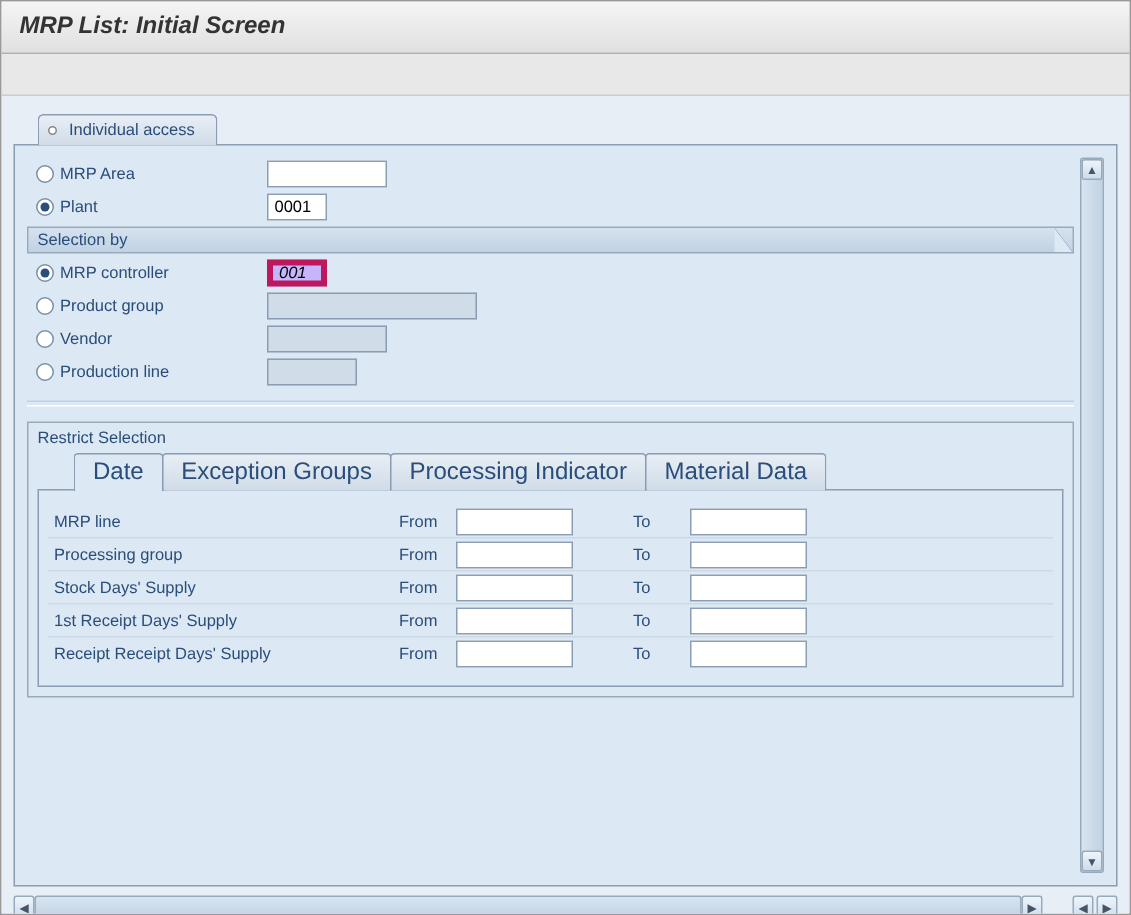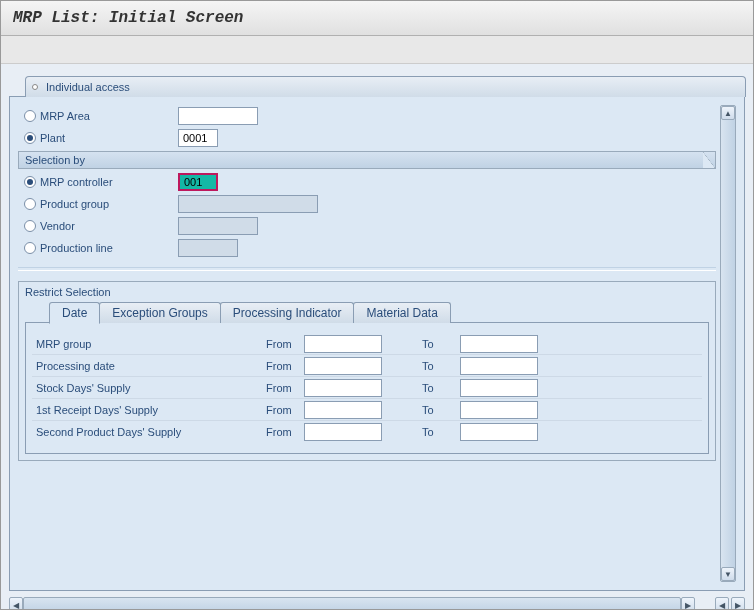--- a/index.html
+++ b/index.html
@@ -6,42 +6,40 @@
     body { background: #f5f5f5; width: 754px; height: 610px; overflow: hidden; border: 1px solid #999; }
     
     .title-bar {
       background: linear-gradient(to bottom, #f5f5f5, #e0e0e0);
       border-bottom: 1px solid #b0b0b0;
       padding: 8px 12px;
       font-weight: bold;
       font-style: italic;
       font-size: 16px;
       color: #333;
-      font-family: Liberation Mono, monospace;
     }
     
     .toolbar {
       background: #e8e8e8;
       height: 28px;
       border-bottom: 1px solid #ccc;
     }
     
     .content-area {
       background: #e8eef5;
       padding: 12px 8px 8px 8px;
       height: 555px;
       position: relative;
     }
     
     .main-tabs {
       display: flex;
       margin-left: 16px;
       position: relative;
       z-index: 2;
-      flex-direction: column;
     }
     .main-tab {
       background: linear-gradient(to bottom, #d9e2ec, #c5d4e3);
       border: 1px solid #8a9db3;
       border-bottom: none;
       padding: 4px 14px;
       font-size: 11px;
       color: #2a4d7a;
       cursor: pointer;
       margin-right: -1px;
@@ -118,21 +116,21 @@
     .radio.checked::after {
       content: ""; width: 6px; height: 6px; background: #2a4d7a; border-radius: 50%;
     }
     .label {
       font-size: 11px; color: #2a4d7a; width: 138px;
     }
     .input-text {
       height: 18px; border: 1px solid #8a9db3; background: #fff;
       font-size: 11px; padding: 0 4px; font-family: inherit;
     }
-    .input-text.highlight { background: #14b8a6; border: 2px solid #be185d; }
+    .input-text.highlight { background: #c4b5fd; border: 4px solid #be185d; font-style: italic; }
     .input-text.disabled { background: #d0dce8; }
     
     .group-header {
       background: linear-gradient(to bottom, #d5e2f0, #c0d2e4);
       border: 1px solid #9ab;
       font-size: 11px; color: #2a4d7a;
       padding: 2px 6px;
       margin-top: 2px;
       position: relative;
     }
@@ -154,21 +152,21 @@
       font-size: 11px; color: #2a4d7a;
       padding: 4px 6px;
     }
     .sub-tabs {
       display: flex; margin-left: 30px; position: relative; z-index: 2;
     }
     .sub-tab {
       background: linear-gradient(to bottom,#e8eef5,#d0dce8);
       border: 1px solid #8a9db3;
       border-bottom: none;
-      padding: 3px 12px; font-size: 12px; color: #2a4d7a;
+      padding: 3px 12px; font-size: 16px; color: #2a4d7a;
       cursor: pointer; margin-right: -1px;
       border-top-left-radius: 3px; border-top-right-radius: 3px;
     }
     .sub-tab.active {
       background: #dce8f4;
       margin-bottom: -1px;
       z-index: 3;
       border-bottom: 1px solid #dce8f4;
     }
     .sub-panel {
@@ -266,29 +264,29 @@
         <div class="restrict-panel">
           <div class="restrict-title">Restrict Selection</div>
           <div class="sub-tabs">
             <div class="sub-tab active">Date</div>
             <div class="sub-tab">Exception Groups</div>
             <div class="sub-tab">Processing Indicator</div>
             <div class="sub-tab">Material Data</div>
           </div>
           <div class="sub-panel">
             <div class="range-row">
-              <span class="range-label">MRP group</span>
-              <span class="small-label">From</span>
-              <input class="input-text" style="width: 78px;">
-              <span style="width:16px"></span>
-              <span class="small-label">To</span>
-              <input class="input-text" style="width: 78px;">
-            </div>
-            <div class="range-row">
-              <span class="range-label">Processing date</span>
+              <span class="range-label">MRP line</span>
+              <span class="small-label">From</span>
+              <input class="input-text" style="width: 78px;">
+              <span style="width:16px"></span>
+              <span class="small-label">To</span>
+              <input class="input-text" style="width: 78px;">
+            </div>
+            <div class="range-row">
+              <span class="range-label">Processing group</span>
               <span class="small-label">From</span>
               <input class="input-text" style="width: 78px;">
               <span style="width:16px"></span>
               <span class="small-label">To</span>
               <input class="input-text" style="width: 78px;">
             </div>
             <div class="range-row">
               <span class="range-label">Stock Days' Supply</span>
               <span class="small-label">From</span>
               <input class="input-text" style="width: 78px;">
@@ -298,21 +296,21 @@
             </div>
             <div class="range-row">
               <span class="range-label">1st Receipt Days' Supply</span>
               <span class="small-label">From</span>
               <input class="input-text" style="width: 78px;">
               <span style="width:16px"></span>
               <span class="small-label">To</span>
               <input class="input-text" style="width: 78px;">
             </div>
             <div class="range-row">
-              <span class="range-label">Second Product Days' Supply</span>
+              <span class="range-label">Receipt Receipt Days' Supply</span>
               <span class="small-label">From</span>
               <input class="input-text" style="width: 78px;">
               <span style="width:16px"></span>
               <span class="small-label">To</span>
               <input class="input-text" style="width: 78px;">
             </div>
           </div>
         </div>
 
       </div>

